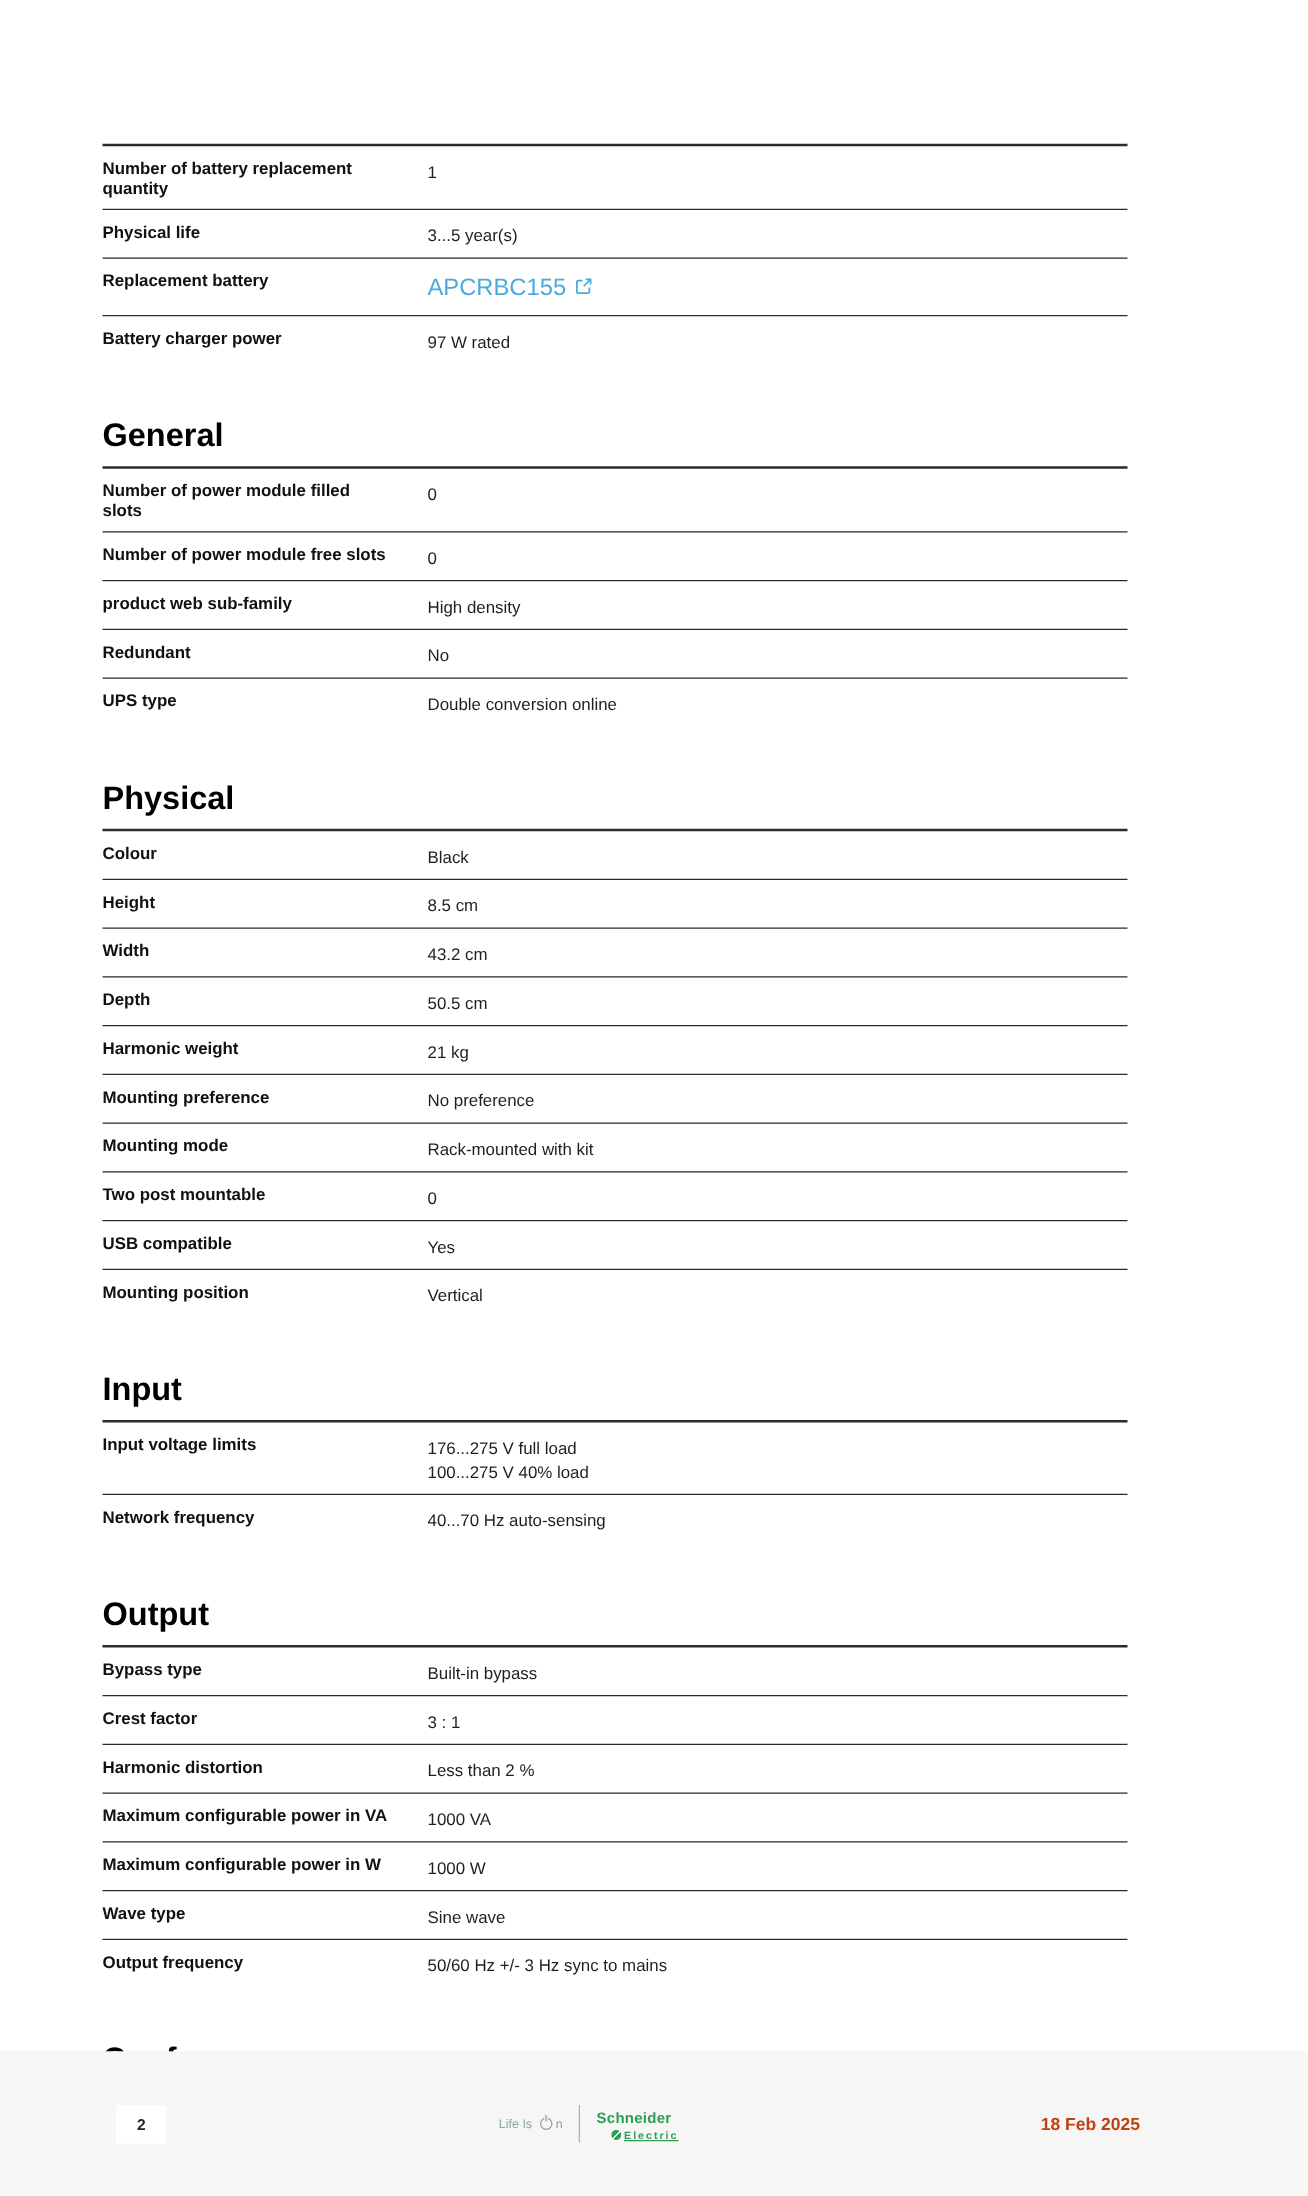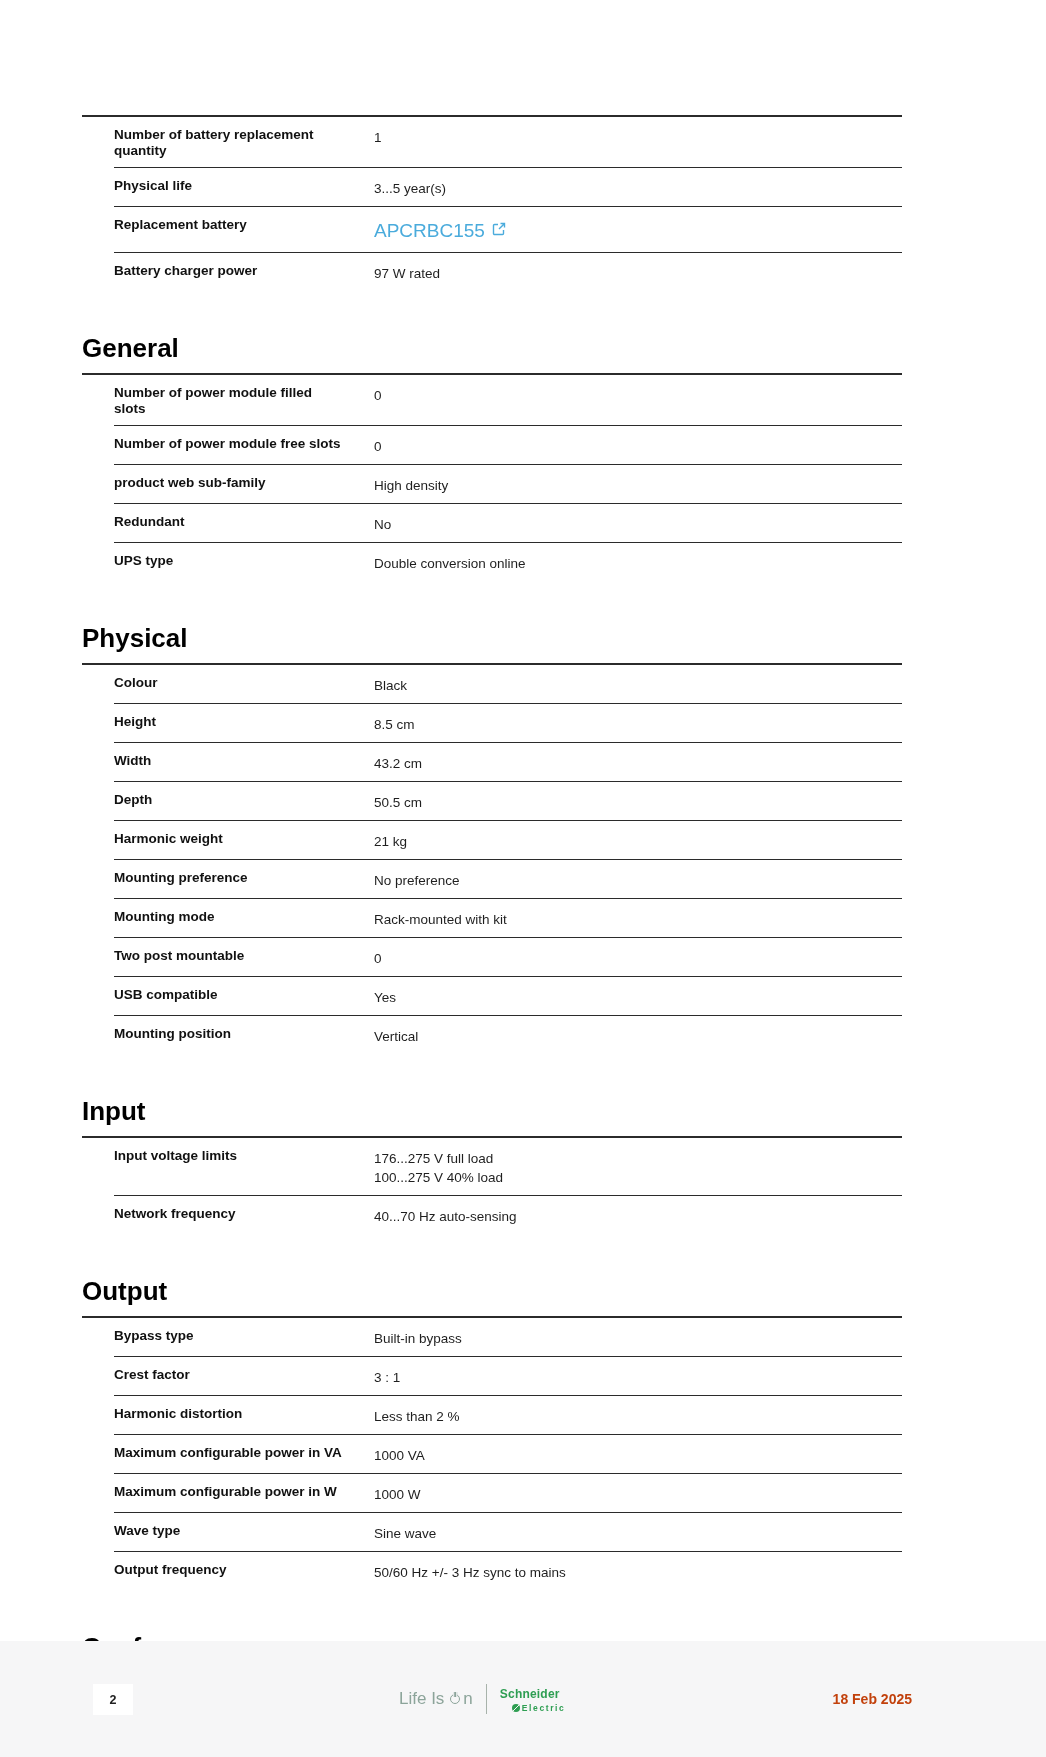--- a/index.html
+++ b/index.html
@@ -28,21 +28,20 @@
   .spec-table {
     border-top: 2.5px solid var(--rule, #2b2b2b);
     width: 100%;
   }
   .spec-row {
     display: flex;
     align-items: flex-start;
     border-bottom: 1.5px solid var(--rule, #2b2b2b);
     padding: 10px 0 8px 0;
     min-height: 18px;
-    margin-left: 32px;
   }
   .spec-row:last-child { border-bottom: none; }
   .spec-label {
     flex: 0 0 260px;
     box-sizing: border-box;
     padding-right: 28px;
     font-weight: bold;
     font-size: 13.5px;
     line-height: 16px;
     color: #111111;
@@ -83,21 +82,21 @@
     font-size: 12.5px;
     color: #222;
   }
   .logo-group {
     position: absolute;
     left: 399px; top: 50%;
     transform: translateY(-50%);
     display: flex; align-items: center;
   }
   .lifeison {
-    font-size: 17px;
+    font-size: 10px;
     color: var(--tagline, #8ca49a);
     display: inline-flex;
     align-items: center;
     gap: 4px;
     font-weight: normal;
     text-align: right;
   }
   .power-o {
     display: inline-block;
     width: 8px; height: 8px;
@@ -133,20 +132,21 @@
     letter-spacing: 0.2px;
   }
   .sch-sub {
     display: flex; align-items: center;
     gap: 2px;
     margin-top: 1px;
     padding-left: 12px;
     font-size: 8.5px;
     font-weight: bold;
     letter-spacing: 1.6px;
+    text-decoration: underline;
   }
   .sch-mark {
     display: inline-block;
     width: 8px; height: 8px;
     border-radius: 50%;
     background:
       linear-gradient(135deg, transparent 44%, var(--footer-bg, #f6f6f7) 44%, var(--footer-bg, #f6f6f7) 56%, transparent 56%),
       var(--brand, #2e9e52);
   }
   .footer-date {

